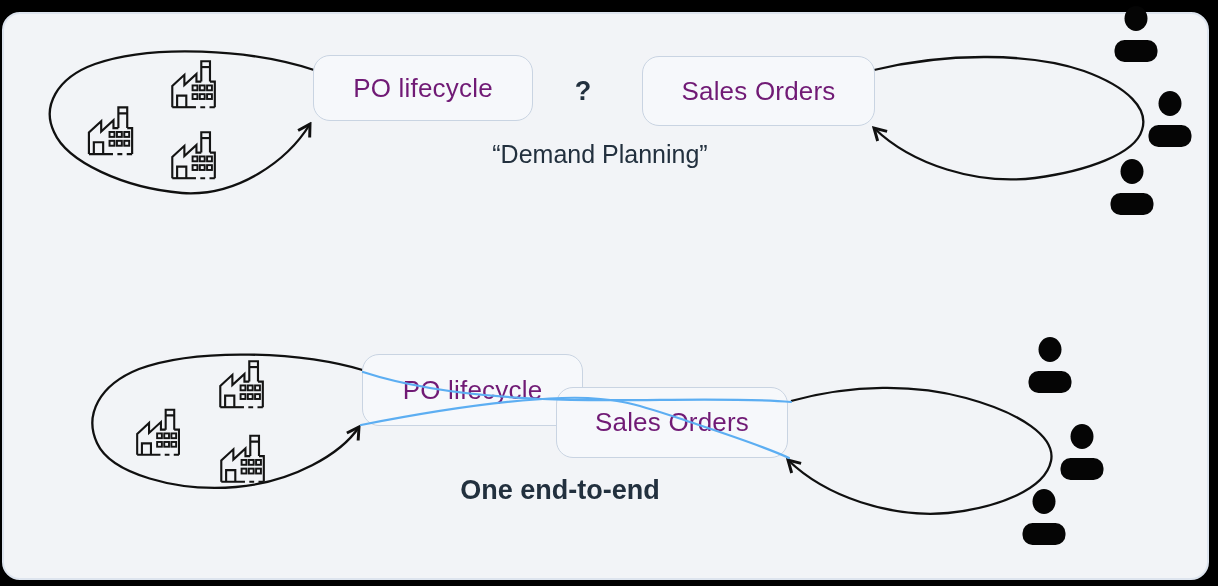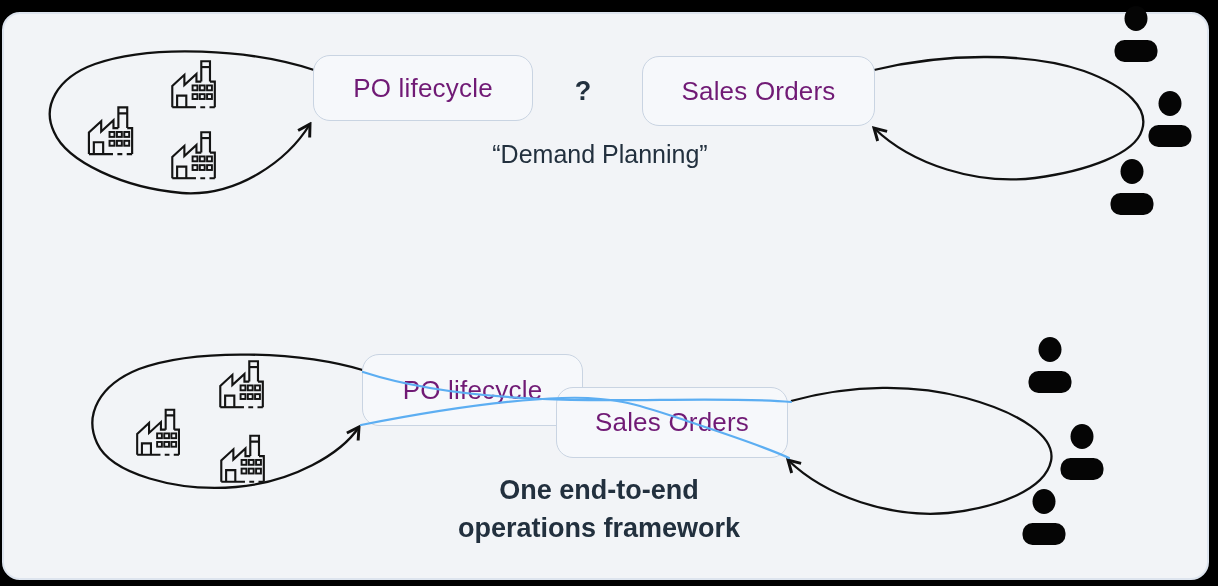--- a/index.html
+++ b/index.html
@@ -15,21 +15,21 @@
        border:1.6px solid #c9d4e2;border-radius:17px;background:#f6f8fb;box-sizing:border-box;
        color:#701a75;font-size:26px;font-weight:500;letter-spacing:.2px;}
   .box-top-po{left:313px;top:55px;width:220px;height:66px;}
   .box-top-sales{left:642px;top:56px;width:233px;height:70px;}
   .box-bot-po{left:362px;top:354px;width:221px;height:72px;}
   .box-bot-sales{left:556px;top:387px;width:232px;height:71px;}
   .layer.blue{z-index:4;}
   .txt{position:absolute;z-index:4;color:#22303e;text-align:center;
        transform:translateX(-50%);white-space:nowrap;}
   .quotes{left:592px;top:136px;font-size:25px;font-weight:500;line-height:37px;margin-left:8px;}
-  .caption{left:560px;top:471px;font-size:27px;font-weight:700;line-height:38px;margin-left:39px;}
+  .caption{left:560px;top:471px;font-size:27px;font-weight:700;line-height:38px;}
   .qmark{position:absolute;z-index:3;left:583px;top:91px;transform:translate(-50%,-50%);
          color:#22303e;font-size:27px;font-weight:600;}
 </style>
 </head>
 <body>
 
 <div class="stage">
 
   <div class="panel"></div>
 
@@ -135,16 +135,15 @@
 
   <svg class="layer blue" viewBox="0 0 1218 586">
     <g fill="none" stroke="#5caef2" stroke-width="2.2" stroke-linecap="round">
       <path d="M 363,372 C 412,388 472,396 542,399 C 622,403 722,396 791,402"></path>
       <path d="M 361,425 C 422,413 502,400 562,398 C 617,396 642,406 687,421 C 732,436 766,447 789,458"></path>
     </g>
   </svg>
 
   <div class="txt caption">
     <div>One end-to-end</div>
-    <div>operations framework</div>
   </div>
 
 </div>
 
 </body></html>

